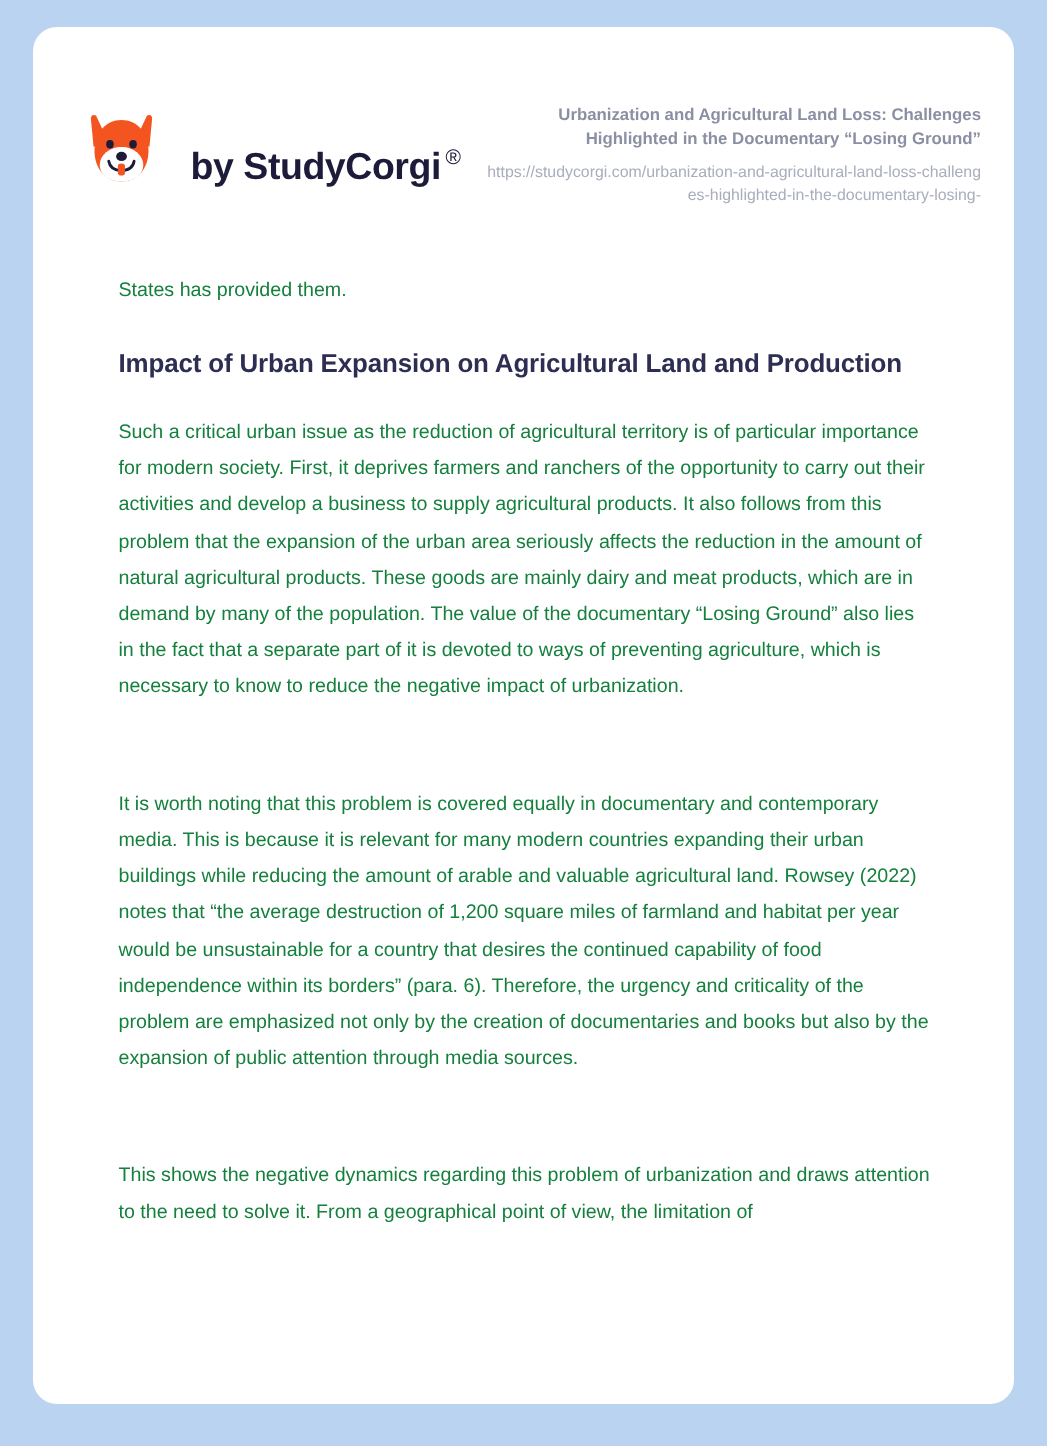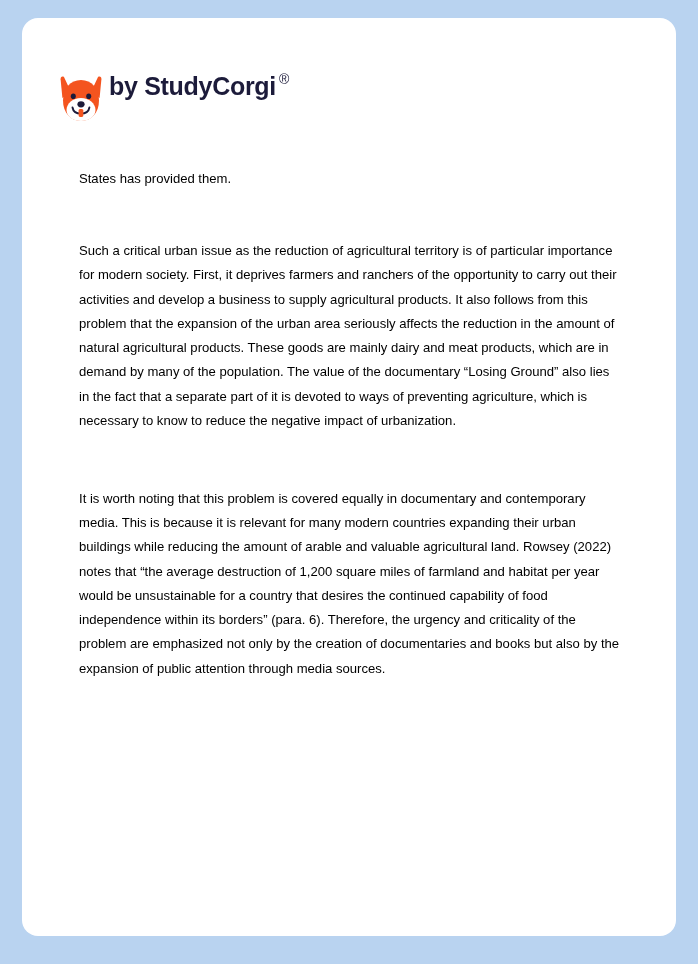--- a/index.html
+++ b/index.html
@@ -26,22 +26,22 @@
   }
   
   .doc-header {
     display: flex;
     align-items: flex-start;
     justify-content: space-between;
     padding: 46px 22px 0 36px;
   }
   .brand {
     display: flex;
-    align-items: flex-start;
-    gap: 5px;
+    align-items: flex-end;
+    gap: 23px;
     padding-top: 10px;
   }
   .brand-logo {
     width: 46px;
     height: 50px;
     flex: none;
     display: block;
   }
   .brand-wordmark {
     display: flex;
@@ -79,21 +79,21 @@
     font-weight: normal;
     line-height: 1.42;
     margin: 6px 0 0 0;
     word-break: break-all;
   }
   
   .doc-body {
     padding: 0 55px 0 57px;
   }
   .body-para {
-    color: #000000;
+    color: #15803d;
     font-size: 13.1px;
     line-height: 1.85;
     margin: 0 0 0 0;
     text-align: left;
   }
   .section-heading {
     color: #2e2d52;
     font-size: 17.3px;
     font-weight: bold;
     line-height: 1.32;
@@ -123,38 +123,44 @@
         <ellipse cx="23" cy="30.3" rx="3.6" ry="3.1" fill="#1c1b3a"></ellipse>
         <path d="M14.5 33.5 C15.2 37.6 18.4 39.6 22.9 39.6 C27.4 39.6 30.7 37.6 31.4 33.5" fill="none" stroke="#1c1b3a" stroke-width="1.9" stroke-linecap="round"></path>
         <path d="M20.6 36.5 C20.6 34.6 25.3 34.6 25.3 36.5 L25.3 41.5 C25.3 43.6 20.6 43.6 20.6 41.5 Z" fill="#f4541f"></path>
       </svg>
       <div class="brand-wordmark">
         <span>by StudyCorgi</span>
         <span class="brand-reg">®</span>
       </div>
     </div>
 
+    <div class="header-meta">
+      <p class="header-title">Urbanization and Agricultural Land Loss: Challenges Highlighted in the Documentary “Losing Ground”</p>
+      <p class="header-url">https://studycorgi.com/urbanization-and-agricultural-land-loss-challenges-highlighted-in-the-documentary-losing-</p>
+    </div>
 
   </div>
 
   <div class="doc-body">
 
     <div class="spacer-lead"></div>
 
     <p class="body-para">States has provided them.</p>
 
     <div class="spacer-after-lead"></div>
 
+    <h2 class="section-heading">Impact of Urban Expansion on Agricultural Land and Production</h2>
     <div class="spacer-after-heading"></div>
     <p class="body-para">Such a critical urban issue as the reduction of agricultural territory is of particular importance for modern society. First, it deprives farmers and ranchers of the opportunity to carry out their activities and develop a business to supply agricultural products. It also follows from this problem that the expansion of the urban area seriously affects the reduction in the amount of natural agricultural products. These goods are mainly dairy and meat products, which are in demand by many of the population. The value of the documentary “Losing Ground” also lies in the fact that a separate part of it is devoted to ways of preventing agriculture, which is necessary to know to reduce the negative impact of urbanization.</p>
 
     <div class="spacer-after-para"></div>
 
     <div class="spacer-after-heading"></div>
     <p class="body-para">It is worth noting that this problem is covered equally in documentary and contemporary media. This is because it is relevant for many modern countries expanding their urban buildings while reducing the amount of arable and valuable agricultural land. Rowsey (2022) notes that “the average destruction of 1,200 square miles of farmland and habitat per year would be unsustainable for a country that desires the continued capability of food independence within its borders” (para. 6). Therefore, the urgency and criticality of the problem are emphasized not only by the creation of documentaries and books but also by the expansion of public attention through media sources.</p>
 
     <div class="spacer-after-para"></div>
 
     <div class="spacer-after-heading"></div>
+    <p class="body-para">This shows the negative dynamics regarding this problem of urbanization and draws attention to the need to solve it. From a geographical point of view, the limitation of</p>
 
   </div>
 
 </div>
 
 </body></html>

